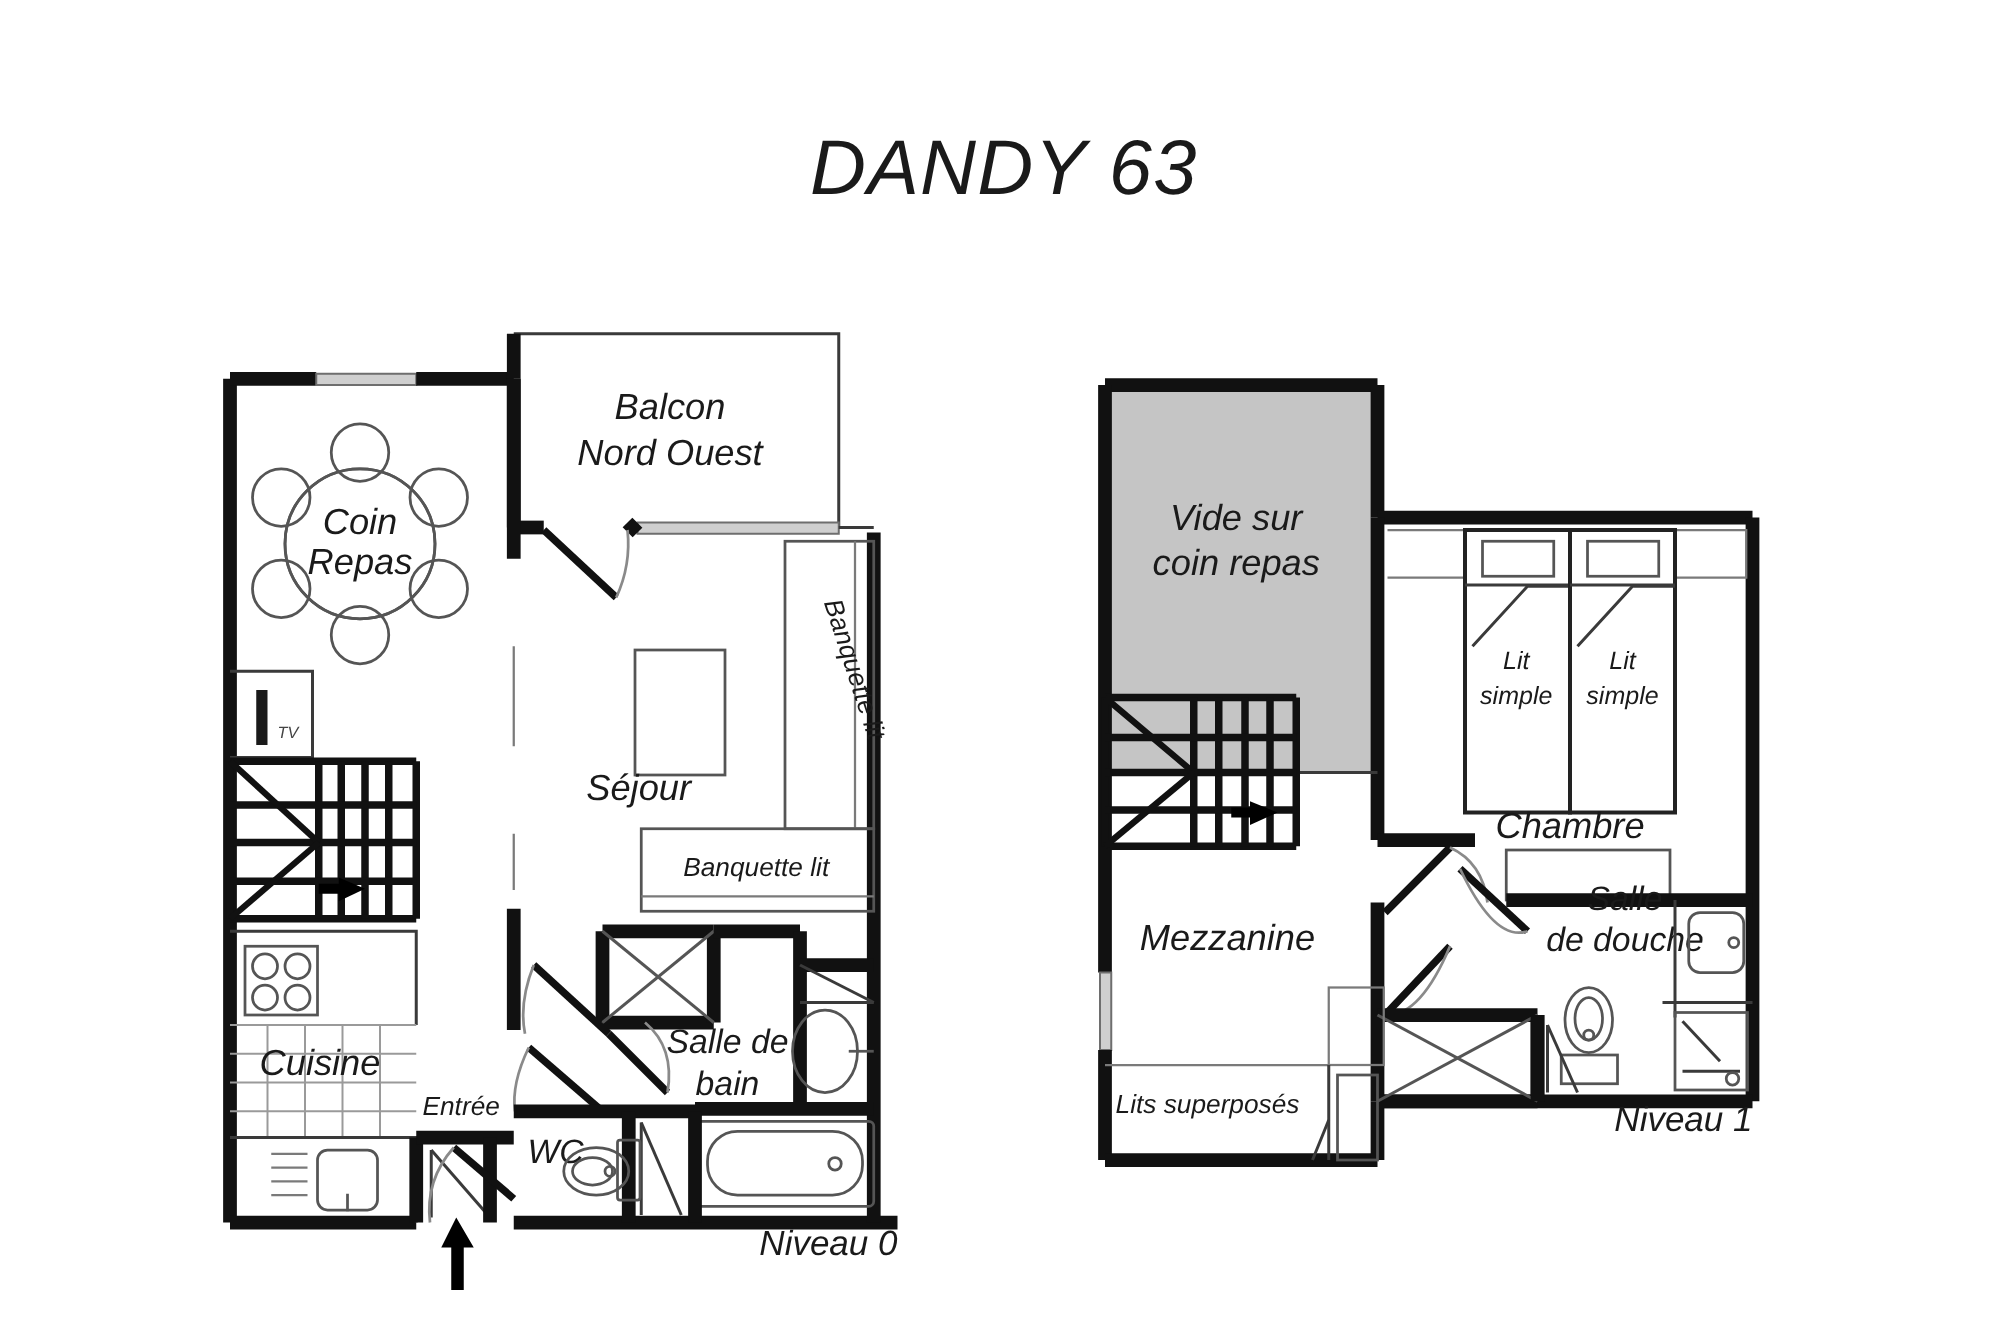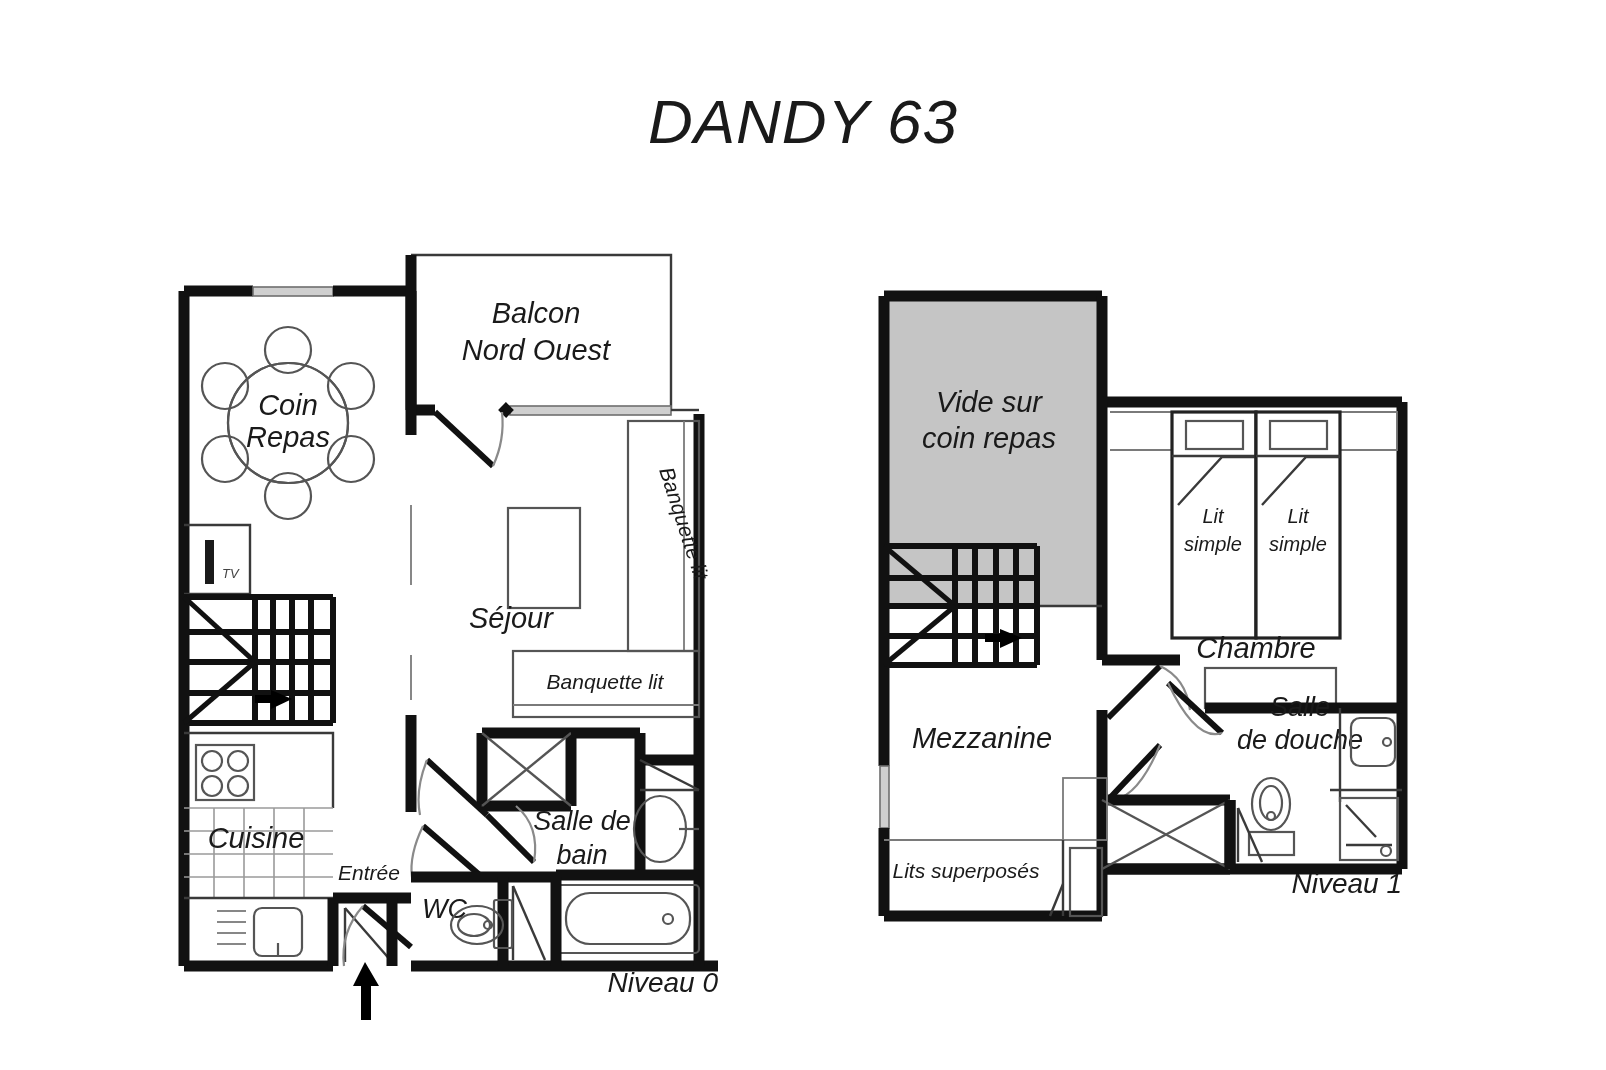--- a/index.html
+++ b/index.html
@@ -9,21 +9,21 @@
   }
   body {
     width: 1606px;
     height: 1070px;
     font-family: "Liberation Sans", sans-serif;
     position: relative;
     overflow: hidden;
   }
   #plan-root {
     position: absolute;
-    left: 0; top: 0;
+    left: 0; top: 12px;
     width: 1606px;
     height: 858px;
   }
   svg { display: block; }
 
   
   .wall-thick   { fill: none; stroke: #111111; stroke-width: 11; stroke-linecap: butt; }
   .wall-thin    { fill: none; stroke: #3a3a3a; stroke-width: 2.4; }
   .wall-hair    { fill: none; stroke: #7a7a7a; stroke-width: 1.8; }
   .furn-dark    { fill: #ffffff; stroke: #222222; stroke-width: 3.2; }

